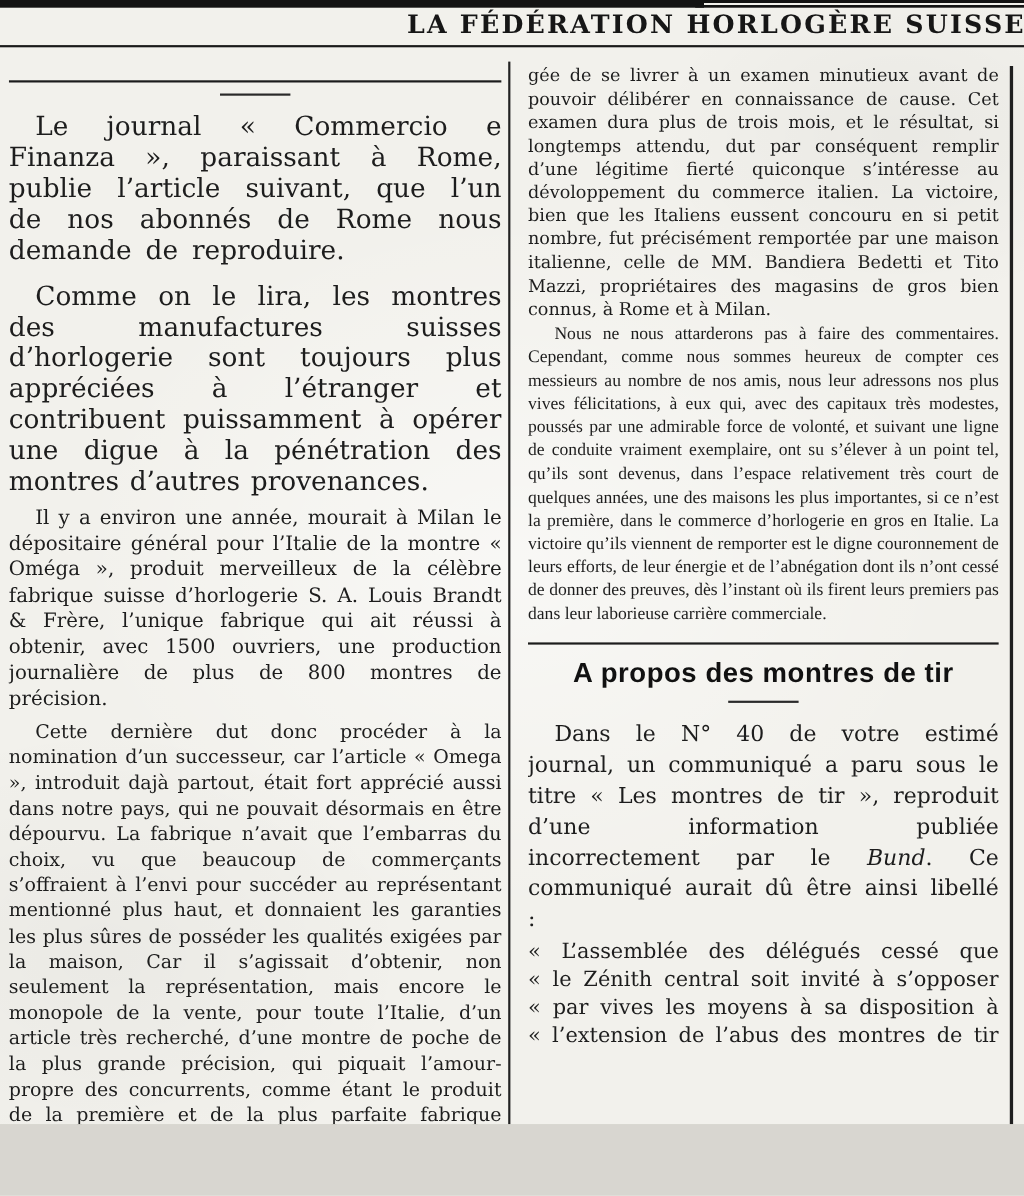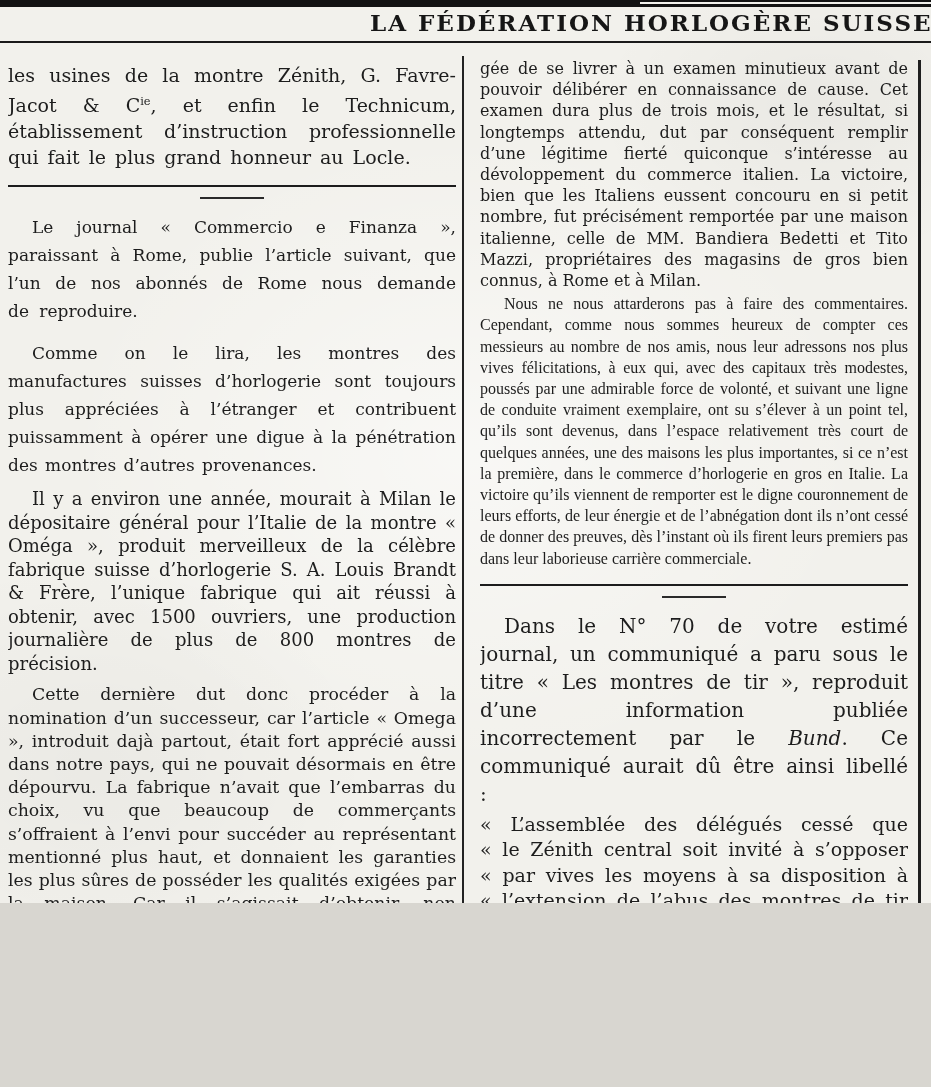--- a/index.html
+++ b/index.html
@@ -1,17 +1,17 @@
 <!DOCTYPE html>
 <html><head>
 <meta charset="utf-8">
 <style>
   html,body{margin:0;padding:0;background:#d8d6d0;}
   .page{
-    position:relative;width:931px;height:903px;overflow:hidden;
+    position:relative;width:931px;height:1022px;overflow:hidden;
     background:#f2f1ec;
     background-image:
       radial-gradient(ellipse 320px 220px at 88% 12%, rgba(0,0,0,.035), transparent 70%),
       radial-gradient(ellipse 400px 300px at 10% 85%, rgba(0,0,0,.03), transparent 70%),
       radial-gradient(ellipse 500px 400px at 50% 50%, rgba(255,255,255,.5), transparent 80%);
     font-family:"DejaVu Serif", serif;color:#1d1d1d;
   }
   
   .top-bar{position:absolute;top:0;left:0;width:640px;height:7px;background:#131313;}
   .top-bar-right{position:absolute;top:0;left:632px;right:0;height:7px;
@@ -26,21 +26,21 @@
   .col.left{left:8px;width:448px;height:995px;}
   .col.right{left:480px;width:428px;height:995px;}
   
   p{margin:0;text-align:justify;}
   .ind{text-indent:24px;}
   .cont{font-size:19px;line-height:26px;word-spacing:3px;margin-top:4px;}
   .rule{height:2px;background:#1c1c1c;margin:15px 0 0 0;}
   .headline{font-family:"Liberation Sans",sans-serif;font-weight:700;font-size:25px;
     text-align:center;margin:12px 0 0;color:#111;letter-spacing:.5px;}
   .dash{width:64px;height:2px;background:#2a2a2a;margin:10px auto 0;}
-  .p.lg{font-size:17px;line-height:28px;margin-top:14px;}
+  .p.lg{font-size:24px;line-height:28px;margin-top:14px;}
   .ws5{word-spacing:5px;}
   .ws2{word-spacing:2px;}
   .p.sm{font-size:18px;line-height:23.5px;margin-top:8px;word-spacing:1px;}
   .p.xs{font-size:17.3px;line-height:23.2px;margin-top:8px;}
   .p.tiny{font-size:16px;line-height:21.2px;}
   .p.tiny.second{margin-top:2px;font-family:Liberation Serif, serif;}
   .p.lead{font-size:20px;line-height:28px;margin-top:14px;word-spacing:4px;}
   .quote-wrap{margin-top:4px;}
   .qline{font-size:19px;line-height:25.4px;text-align:justify;text-align-last:justify;word-spacing:2px;}
   sup{font-size:.6em;}
@@ -64,39 +64,39 @@
 
   <div class="top-bar"></div>
   <div class="top-bar-right"></div>
   <div class="masthead">LA FÉDÉRATION HORLOGÈRE SUISSE</div>
   <div class="masthead-rule"></div>
 
   <div class="col-divider"></div>
   <div class="right-border"></div>
 
   <div class="col left">
-    <p class="cont"><span>les usines de la montre Zénith, G. Favre-Jacot &amp; C</span><sup>ie</sup><span>, et enfin le Technicum, établissement d’instruction professionnelle qui fait le plus grand honneur au Locle.</span></p>
 
     <div class="rule"></div>
     <div class="dash"></div>
 
     <p class="p lg ws5 ind">Le journal « Commercio e Finanza », paraissant à Rome, publie l’article suivant, que l’un de nos abonnés de Rome nous demande de reproduire.</p>
     <p class="p lg ws2 ind">Comme on le lira, les montres des manufactures suisses d’horlogerie sont toujours plus appréciées à l’étranger et contribuent puissamment à opérer une digue à la pénétration des montres d’autres provenances.</p>
     <p class="p sm ind">Il y a environ une année, mourait à Milan le dépositaire général pour l’Italie de la montre « Oméga », produit merveilleux de la célèbre fabrique suisse d’horlogerie S. A. Louis Brandt &amp; Frère, l’unique fabrique qui ait réussi à obtenir, avec 1500 ouvriers, une production journalière de plus de 800 montres de précision.</p>
     <p class="p xs ind">Cette dernière dut donc procéder à la nomination d’un successeur, car l’article « Omega », introduit dajà partout, était fort apprécié aussi dans notre pays, qui ne pouvait désormais en être dépourvu. La fabrique n’avait que l’embarras du choix, vu que beaucoup de commerçants s’offraient à l’envi pour succéder au représentant mentionné plus haut, et donnaient les garanties les plus sûres de posséder les qualités exigées par la maison, Car il s’agissait d’obtenir, non seulement la représentation, mais encore le monopole de la vente, pour toute l’Italie, d’un article très recherché, d’une montre de poche de la plus grande précision, qui piquait l’amour-propre des concurrents, comme étant le produit de la première et de la plus parfaite fabrique suisse du genre. Et des maisons étrangères, nos importatrices, ne manquèrent pas non plus de concourir, car sur 25 concurrents il y en eu 19 de l’étranger ! La fabrique « Omega » fut donc obli-</p>
   </div>
 
   <div class="col right">
     <p class="p tiny">gée de se livrer à un examen minutieux avant de pouvoir délibérer en connaissance de cause. Cet examen dura plus de trois mois, et le résultat, si longtemps attendu, dut par conséquent remplir d’une légitime fierté quiconque s’intéresse au dévoloppement du commerce italien. La victoire, bien que les Italiens eussent concouru en si petit nombre, fut précisément remportée par une maison italienne, celle de MM. Bandiera Bedetti et Tito Mazzi, propriétaires des magasins de gros bien connus, à Rome et à Milan.</p>
     <p class="p tiny second ind">Nous ne nous attarderons pas à faire des commentaires. Cependant, comme nous sommes heureux de compter ces messieurs au nombre de nos amis, nous leur adressons nos plus vives félicitations, à eux qui, avec des capitaux très modestes, poussés par une admirable force de volonté, et suivant une ligne de conduite vraiment exemplaire, ont su s’élever à un point tel, qu’ils sont devenus, dans l’espace relativement très court de quelques années, une des maisons les plus importantes, si ce n’est la première, dans le commerce d’horlogerie en gros en Italie. La victoire qu’ils viennent de remporter est le digne couronnement de leurs efforts, de leur énergie et de l’abnégation dont ils n’ont cessé de donner des preuves, dès l’instant où ils firent leurs premiers pas dans leur laborieuse carrière commerciale.</p>
 
     <div class="rule"></div>
+    <h2 class="headline">A propos des montres de tir</h2>
     <div class="dash"></div>
 
-    <p class="p lead ind"><span>Dans le N° 70 de votre estimé journal, un communiqué a paru sous le titre « Les montres de tir », reproduit d’une information publiée incorrectement par le </span><i>Bund</i><span>. Ce communiqué aurait dû être ainsi libellé :</span></p>
+    <p class="p lead ind"><span>Dans le N° 40 de votre estimé journal, un communiqué a paru sous le titre « Les montres de tir », reproduit d’une information publiée incorrectement par le </span><i>Bund</i><span>. Ce communiqué aurait dû être ainsi libellé :</span></p>
 
     <div class="quote-wrap">
       <div class="qline">« L’assemblée des délégués cessé que</div>
       <div class="qline">« le Zénith central soit invité à s’opposer</div>
       <div class="qline">« par vives les moyens à sa disposition à</div>
       <div class="qline">« l’extension de l’abus des montres de tir</div>
 
     </div>
   </div>
 

